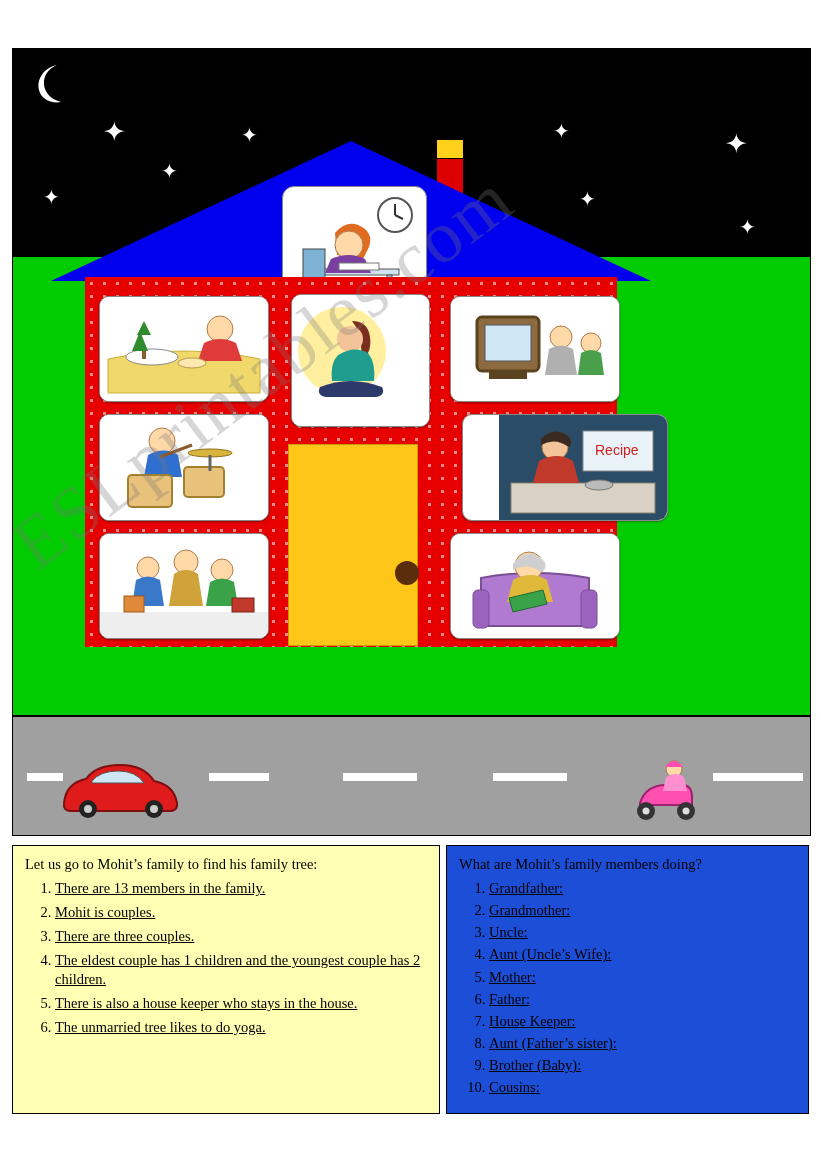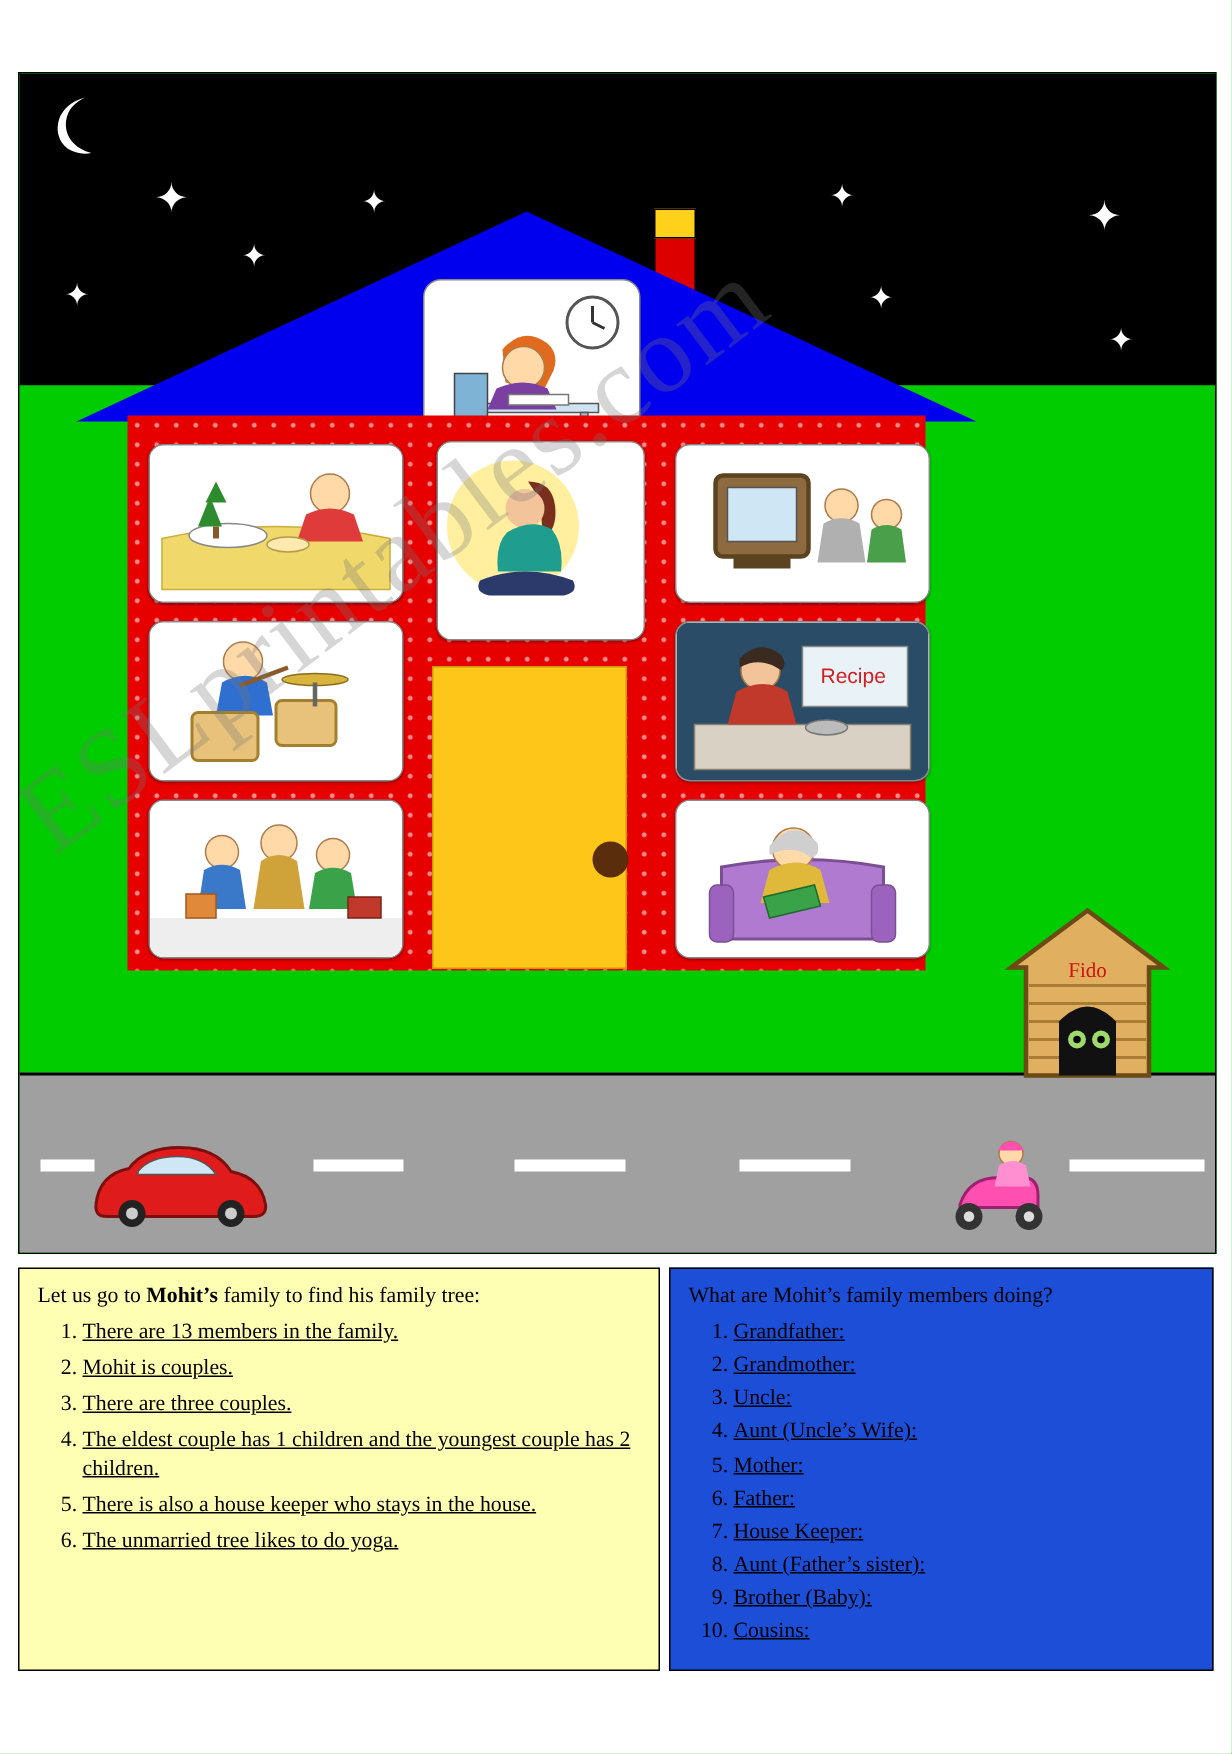--- a/index.html
+++ b/index.html
@@ -39,21 +39,21 @@
 
   
   .panels{position:absolute;left:12px;top:845px;width:797px;height:269px;display:flex;gap:6px;}
   .panel{border:1px solid #000;box-sizing:border-box;padding:10px 12px;font-size:14.5px;color:#000;}
   .panel.left{width:428px;background:#ffffb3;}
   .panel.right{flex:1;background:#1d4ed8;}
   .panel p{margin:0 0 6px 0;}
   .panel ol{margin:6px 0 0 0;padding-left:30px;}
   .panel ol li{margin:0 0 6px 0;line-height:1.25;text-decoration:underline;}
   .right ol li{margin:0 0 4px 0;}
-  b{font-weight:bold;}
+  b{font-weight:normal;}
 
   
   svg{display:block;}
 </style>
 </head>
 <body>
 
 <div class="page">
 
   <div class="scene">
@@ -154,21 +154,21 @@
         <circle cx="62" cy="26" r="13" fill="#ffd9a8" stroke="#b07a4a"></circle>
         <path d="M48 40 q16 -9 30 0 l4 22 l-38 0 z" fill="#2f6fd0"></path>
         <rect x="28" y="60" width="44" height="32" rx="4" fill="#e8c27a" stroke="#a3802f" stroke-width="2"></rect>
         <rect x="84" y="52" width="40" height="30" rx="4" fill="#e8c27a" stroke="#a3802f" stroke-width="2"></rect>
         <ellipse cx="110" cy="38" rx="22" ry="4" fill="#d9b43c" stroke="#8a6d1c"></ellipse>
         <line x1="110" y1="40" x2="110" y2="56" stroke="#666" stroke-width="3"></line>
         <line x1="60" y1="42" x2="92" y2="30" stroke="#8a5a2b" stroke-width="3"></line>
       </svg>
     </div>
 
-    <div class="pic" style="left:437px;top:365px;width:168px;height:105px;">
+    <div class="pic" style="left:449px;top:365px;width:168px;height:105px;padding-left:36px;">
       <svg viewBox="0 0 168 105" width="168" height="105">
         <rect width="168" height="105" fill="#2a4c66"></rect>
         <rect x="84" y="16" width="70" height="40" fill="#e9f2f7" stroke="#888"></rect>
         <text x="96" y="40" font-size="14" fill="#d02020" font-family="Liberation Sans, sans-serif">Recipe</text>
         <rect x="12" y="68" width="144" height="30" fill="#d9d2c4" stroke="#8a8070"></rect>
         <circle cx="56" cy="32" r="13" fill="#f3c39a" stroke="#b07a4a"></circle>
         <path d="M42 24 q14 -14 28 -2 q4 6 0 10 q-14 -10 -28 -2 z" fill="#3a2a20"></path>
         <path d="M40 46 q18 -10 34 0 l6 22 l-46 0 z" fill="#c0392b"></path>
         <ellipse cx="100" cy="70" rx="14" ry="5" fill="#bbb" stroke="#777"></ellipse>
       </svg>
@@ -198,38 +198,20 @@
         <circle cx="78" cy="32" r="14" fill="#ffd9a8" stroke="#b07a4a"></circle>
         <path d="M62 30 q16 -20 32 -2 q2 8 -4 10 q-12 -10 -28 -2 z" fill="#cfcfcf"></path>
         <path d="M62 46 q18 -10 34 0 l6 22 l-46 0 z" fill="#e0b83a"></path>
         <path d="M58 64 l34 -8 l4 14 l-34 8 z" fill="#3aa34a" stroke="#1d6b2c"></path>
       </svg>
     </div>
 
     <div class="door"></div>
     <div class="knob"></div>
 
-    <div class="kennel">
-      <svg viewBox="0 0 110 120" width="110" height="120">
-        <path d="M55 2 L106 40 L96 40 L96 112 L14 112 L14 40 L4 40 Z" fill="#e0b060" stroke="#6b4a16" stroke-width="3"></path>
-        <g stroke="#a87c33" stroke-width="2">
-          <line x1="16" y1="52" x2="94" y2="52"></line>
-            <line x1="16" y1="64" x2="94" y2="64"></line>
-          <line x1="16" y1="76" x2="94" y2="76"></line>
-            <line x1="16" y1="88" x2="94" y2="88"></line>
-          <line x1="16" y1="100" x2="94" y2="100"></line>
-        </g>
-        <path d="M36 112 L36 76 q19 -20 38 0 L74 112 Z" fill="#111"></path>
-        <circle cx="48" cy="88" r="6" fill="#9ed96b"></circle>
-          <circle cx="48" cy="88" r="2.5" fill="#000"></circle>
-        <circle cx="64" cy="88" r="6" fill="#9ed96b"></circle>
-          <circle cx="64" cy="88" r="2.5" fill="#000"></circle>
-        <text x="55" y="46" text-anchor="middle" font-size="14" fill="#d01010" font-family="Liberation Serif, serif">Fido</text>
-      </svg>
-    </div>
 
     <div class="car">
       <svg viewBox="0 0 125 60" width="125" height="60">
         <path d="M6 44 q2 -20 22 -24 q10 -14 34 -14 q24 0 34 16 q20 4 23 22 q1 8 -8 8 l-98 0 q-8 0 -7 -8 z" fill="#e01b1b" stroke="#7d0f0f" stroke-width="2"></path>
         <path d="M34 22 q8 -10 26 -10 q18 0 26 12 l-52 0 z" fill="#cfe6f5" stroke="#555"></path>
         <circle cx="30" cy="50" r="9" fill="#222"></circle>
           <circle cx="30" cy="50" r="4" fill="#ccc"></circle>
         <circle cx="96" cy="50" r="9" fill="#222"></circle>
           <circle cx="96" cy="50" r="4" fill="#ccc"></circle>
       </svg>

